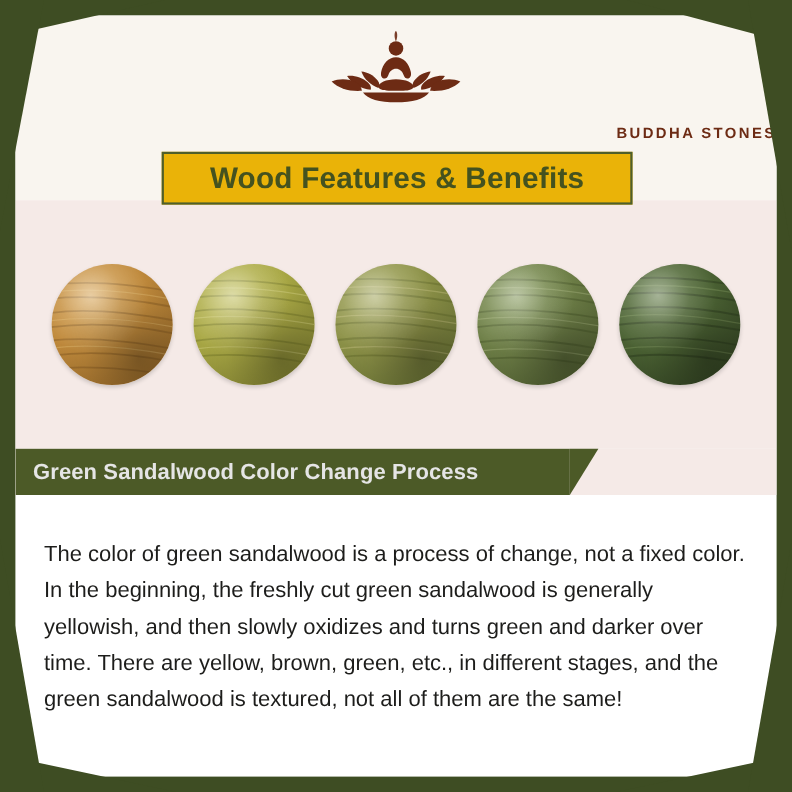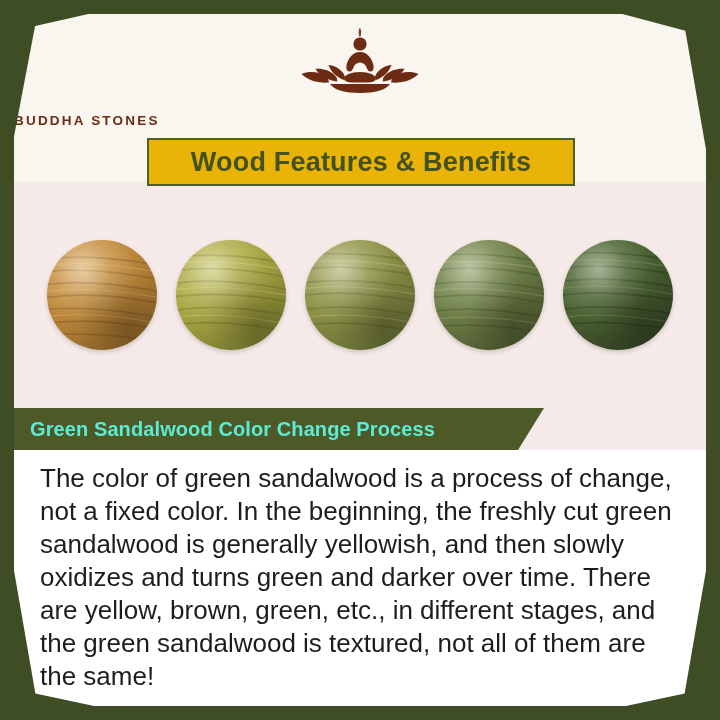--- a/index.html
+++ b/index.html
@@ -38,21 +38,21 @@
     left: 0; top: 0;
     width: 692px;
     height: 168px;
     background: #f9f5ef;
   }
   .logo-wrap {
     position: absolute;
     left: 0;
     top: 14px;
     width: 692px;
-    text-align: left;
+    text-align: right;
   }
   .logo-svg {
     display: block;
     margin: 0 auto;
   }
   .brand {
     margin-top: 3px;
     font-size: 13.5px;
     letter-spacing: 2.2px;
     color: #6d2b14;
@@ -130,21 +130,21 @@
     left: 0;
     top: 394px;
     width: 504px;
     height: 42px;
     background: #4c5a27;
     display: flex;
     align-items: center;
     z-index: 3;
   }
   .ribbon span {
-    color: #5eead4;
+    color: #e5e5e5;
     font-size: 20px;
     font-weight: bold;
     margin-left: 16px;
     letter-spacing: 0.1px;
   }
   .ribbon-tail {
     position: absolute;
     left: 504px;
     top: 394px;
     width: 0;
@@ -159,23 +159,23 @@
     top: 394px;
     width: 692px;
     height: 42px;
     background: #f5eae7;
   }
 
   
   .body-copy {
     position: absolute;
     left: 26px;
-    top: 448px;
+    top: 474px;
     width: 644px;
-    font-size: 26px;
+    font-size: 20px;
     line-height: 33px;
     color: #1d1d1b;
   }
 
   
   .wedge {
     position: absolute;
     z-index: 6;
   }
 </style>

